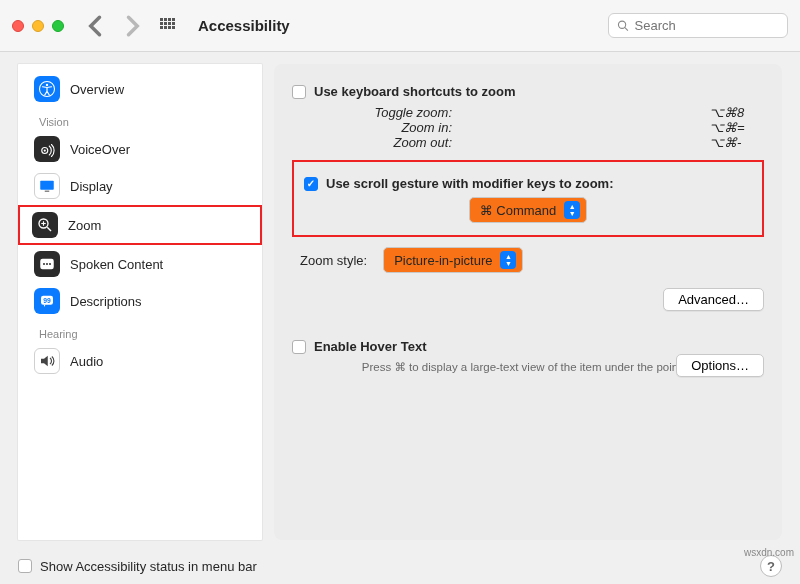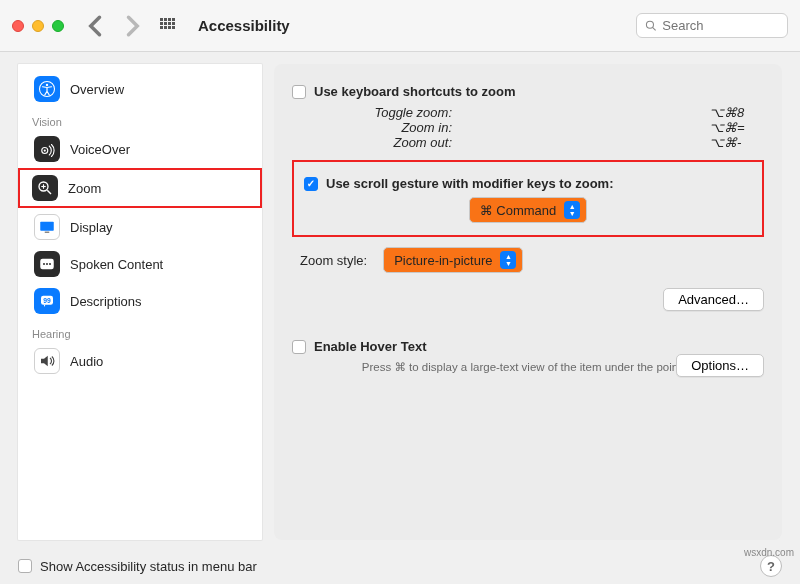--- a/index.html
+++ b/index.html
@@ -19,30 +19,30 @@
     .tl.red { background: #ff5f57; border: .5px solid #e0443e; }
     .tl.yellow { background: #ffbd2e; border: .5px solid #dea123; }
     .tl.green { background: #28c940; border: .5px solid #1aad2b; }
     .navbtn { width: 28px; height: 28px; display:flex; align-items:center; justify-content:center; color:#888; }
     .grid-icon { width:16px; height:16px; display:grid; grid-template-columns:repeat(4,3px); grid-template-rows:repeat(3,3px); gap:1px; }
     .grid-icon span { background:#555; }
     .title { font-weight:600; font-size:15px; margin-left:8px; }
     .spacer { flex:1; }
     .search {
       display:flex; align-items:center; gap:6px; background:#fff; border:1px solid #d0d0d0;
-      border-radius:6px; padding:4px 8px; width:152px; color:#888;
+      border-radius:6px; padding:4px 8px; width:180px; color:#888;
     }
     .search input { border:none; outline:none; font-size:13px; background:transparent; width:100%; }
     
     .content { display:flex; height: calc(584px - 52px - 36px); }
     .sidebar {
       width:244px; background:#fff; margin:12px 0 8px 18px; border-radius:1px; padding:6px 0;
       box-shadow: 0 0 0 1px #e5e5e5;
     }
-    .section-label { color:#8a8a8a; font-size:11px; padding:8px 14px 2px; }
+    .section-label { color:#8a8a8a; font-size:11px; padding:8px 21px 2px; }
     .item {
       display:flex; align-items:center; gap:10px; padding:5px 12px; margin:1px 4px;
       border-radius:6px; cursor:default;
     }
     .ico { width:26px; height:26px; border-radius:6px; display:flex; align-items:center; justify-content:center; font-size:14px; color:#fff; }
     .ico svg { width:18px; height:18px; }
     .item-label { font-size:13px; }
     .highlight-box { border:2px solid #e22; }
     
     .main { flex:1; margin:12px 18px 8px 12px; background:#ececec; border-radius:8px; padding:14px 18px; position:relative; }
@@ -137,39 +137,39 @@
     <div class="item">
       <div class="ico" style="background:#2b2b2b">
         <svg viewBox="0 0 24 24">
             <circle cx="9" cy="14" r="4" fill="none" stroke="#fff" stroke-width="1.5"></circle>
             <circle cx="9" cy="14" r="1.5" fill="#fff"></circle>
             <path d="M15 8a8 8 0 010 12M18 6a11 11 0 010 16" stroke="#fff" stroke-width="1.5" fill="none" stroke-linecap="round"></path>
           </svg>
       </div>
       <span class="item-label">VoiceOver</span>
     </div>
+    <div class="item">
+      <div class="ico" style="background:#fff;border:1px solid #d0d0d0">
+        <svg viewBox="0 0 24 24">
+            <rect x="3" y="5" width="18" height="12" rx="1" fill="#0a7bff"></rect>
+            <rect x="9" y="18" width="6" height="2" fill="#888"></rect>
+          </svg>
+      </div>
+      <span class="item-label">Display</span>
+    </div>
     <div class="item highlight-box" style="border-radius:0; margin:0;">
       <div class="ico" style="background:#2b2b2b">
         <svg viewBox="0 0 24 24">
             <circle cx="10" cy="10" r="6" fill="none" stroke="#fff" stroke-width="1.8"></circle>
             <line x1="15" y1="15" x2="20" y2="20" stroke="#fff" stroke-width="1.8"></line>
             <line x1="7" y1="10" x2="13" y2="10" stroke="#fff" stroke-width="1.5"></line>
             <line x1="10" y1="7" x2="10" y2="13" stroke="#fff" stroke-width="1.5"></line>
           </svg>
       </div>
       <span class="item-label">Zoom</span>
-    </div>
-    <div class="item">
-      <div class="ico" style="background:#fff;border:1px solid #d0d0d0">
-        <svg viewBox="0 0 24 24">
-            <rect x="3" y="5" width="18" height="12" rx="1" fill="#0a7bff"></rect>
-            <rect x="9" y="18" width="6" height="2" fill="#888"></rect>
-          </svg>
-      </div>
-      <span class="item-label">Display</span>
     </div>
     <div class="item">
       <div class="ico" style="background:#2b2b2b">
         <svg viewBox="0 0 24 24">
             <rect x="3" y="5" width="18" height="14" rx="3" fill="#fff"></rect>
             <circle cx="8" cy="12" r="1.3" fill="#2b2b2b"></circle>
             <circle cx="12" cy="12" r="1.3" fill="#2b2b2b"></circle>
             <circle cx="16" cy="12" r="1.3" fill="#2b2b2b"></circle>
           </svg>
       </div>

